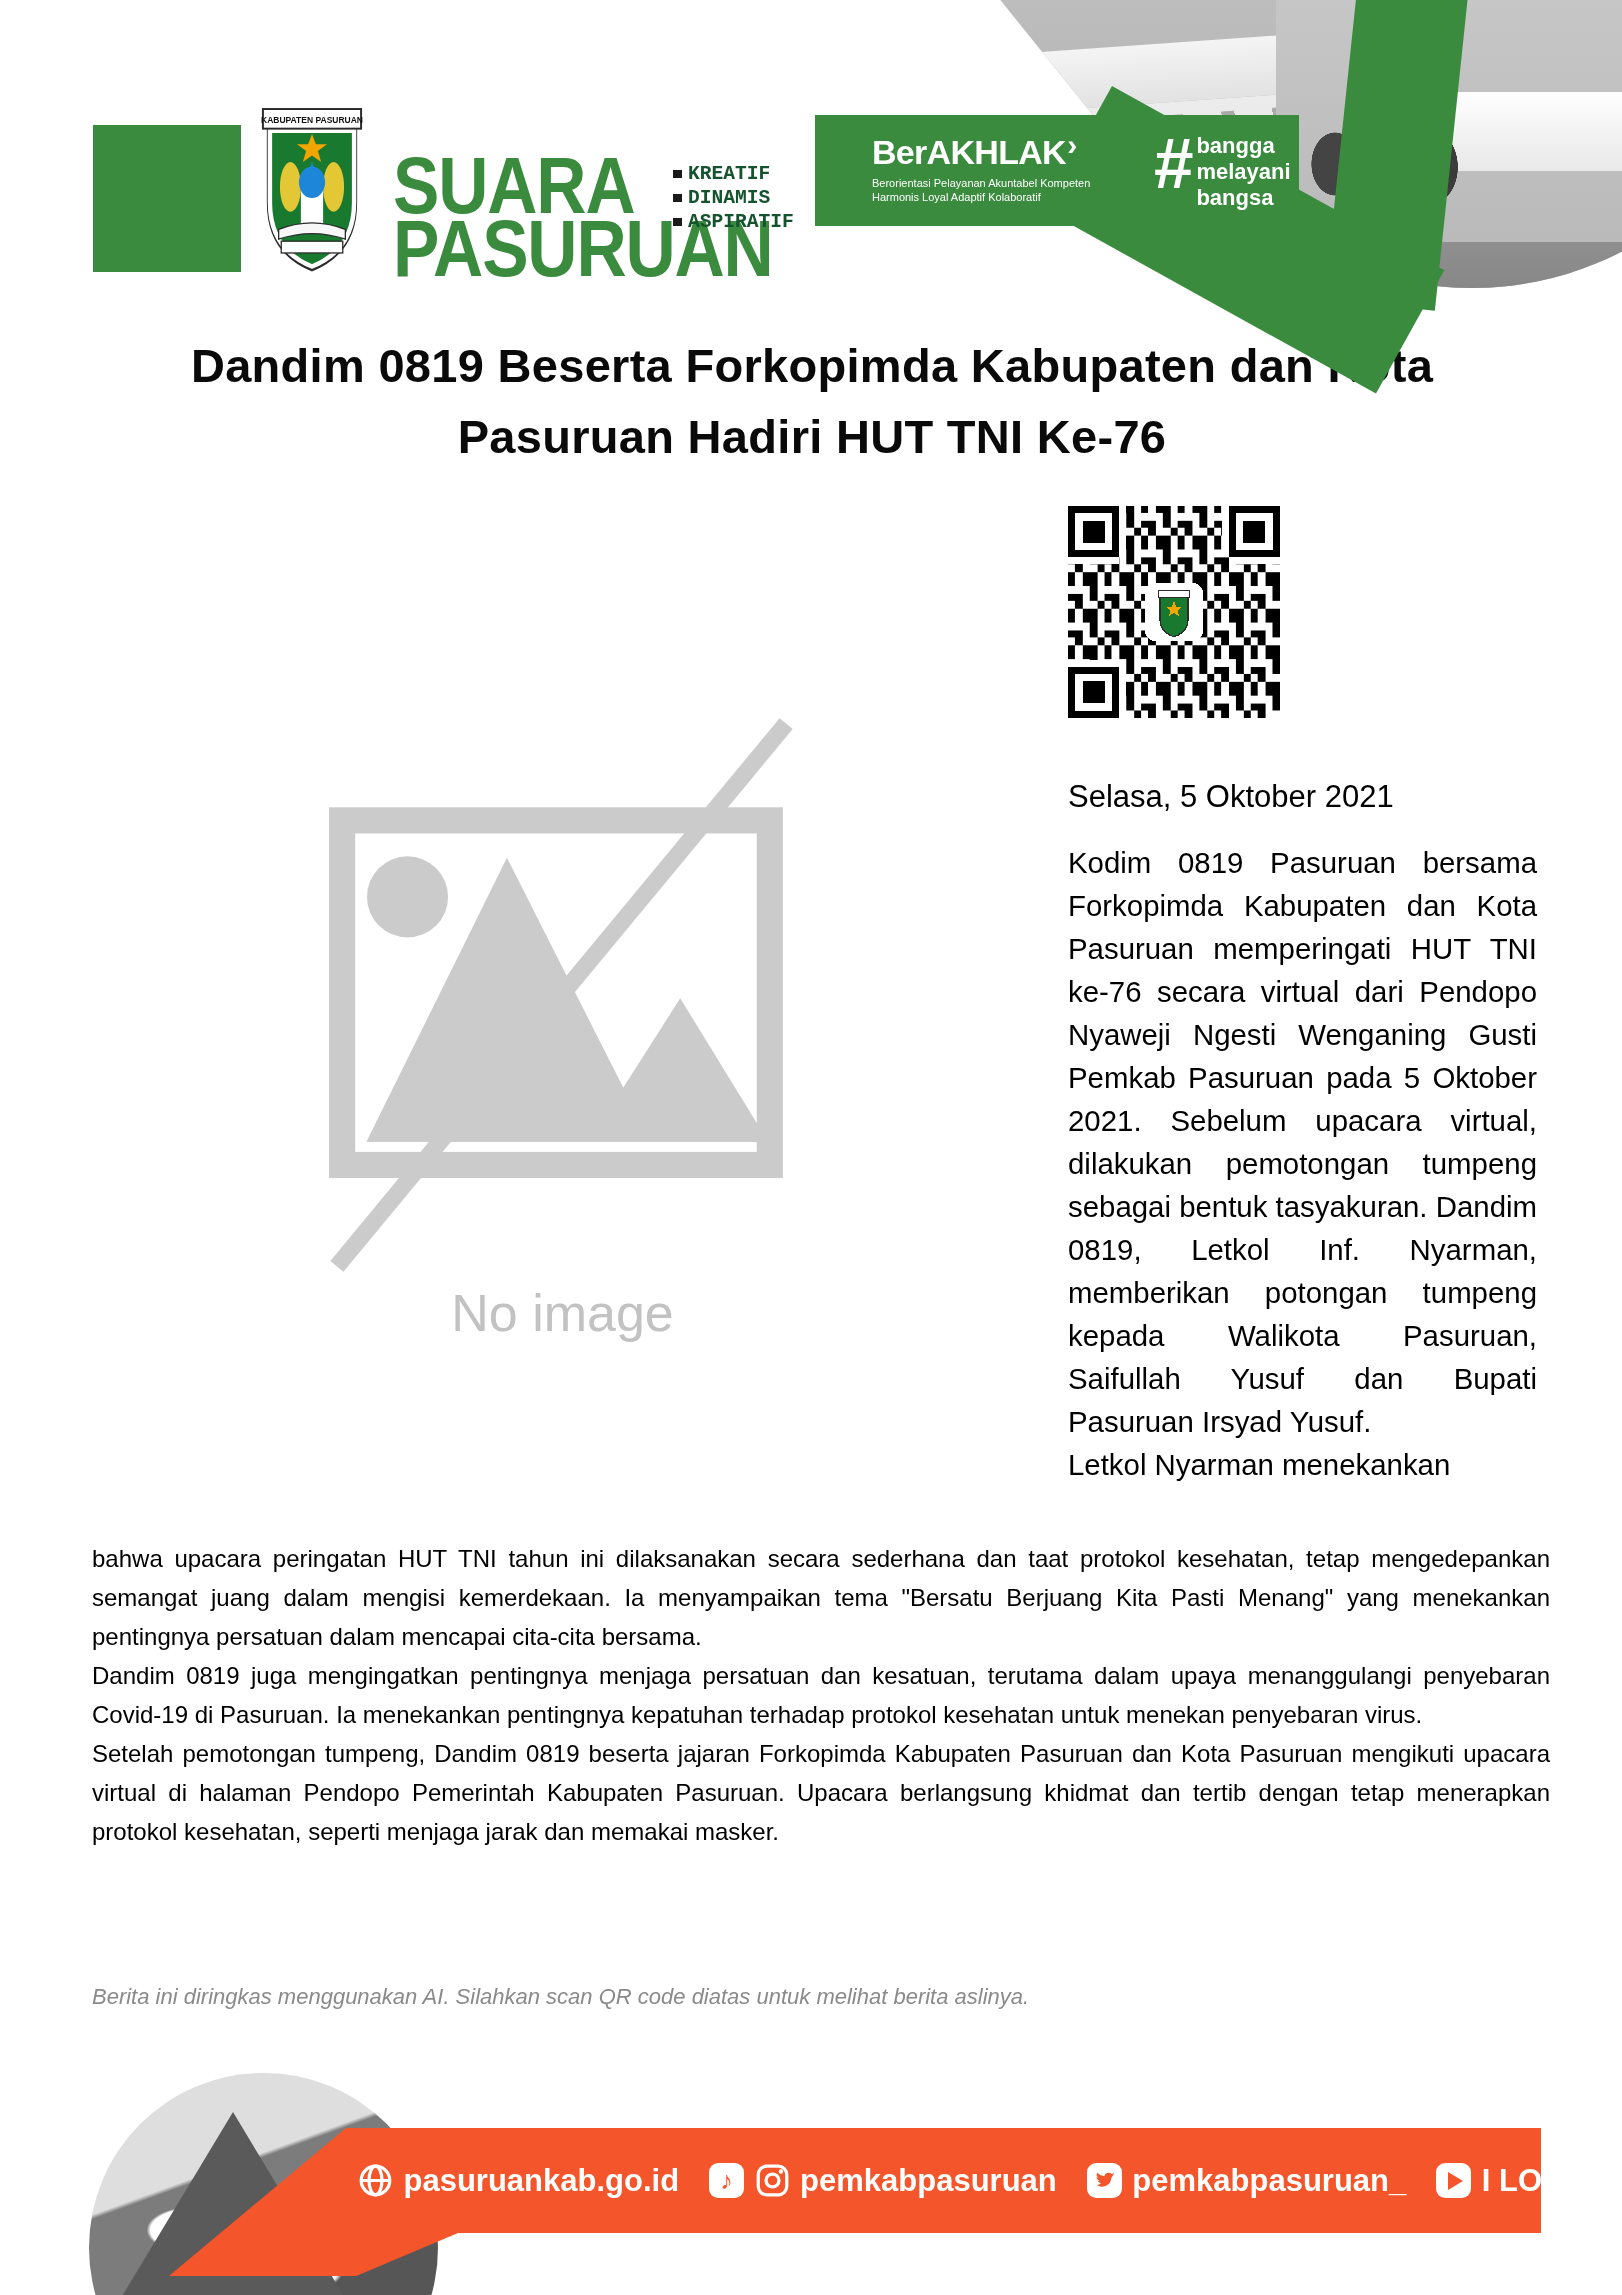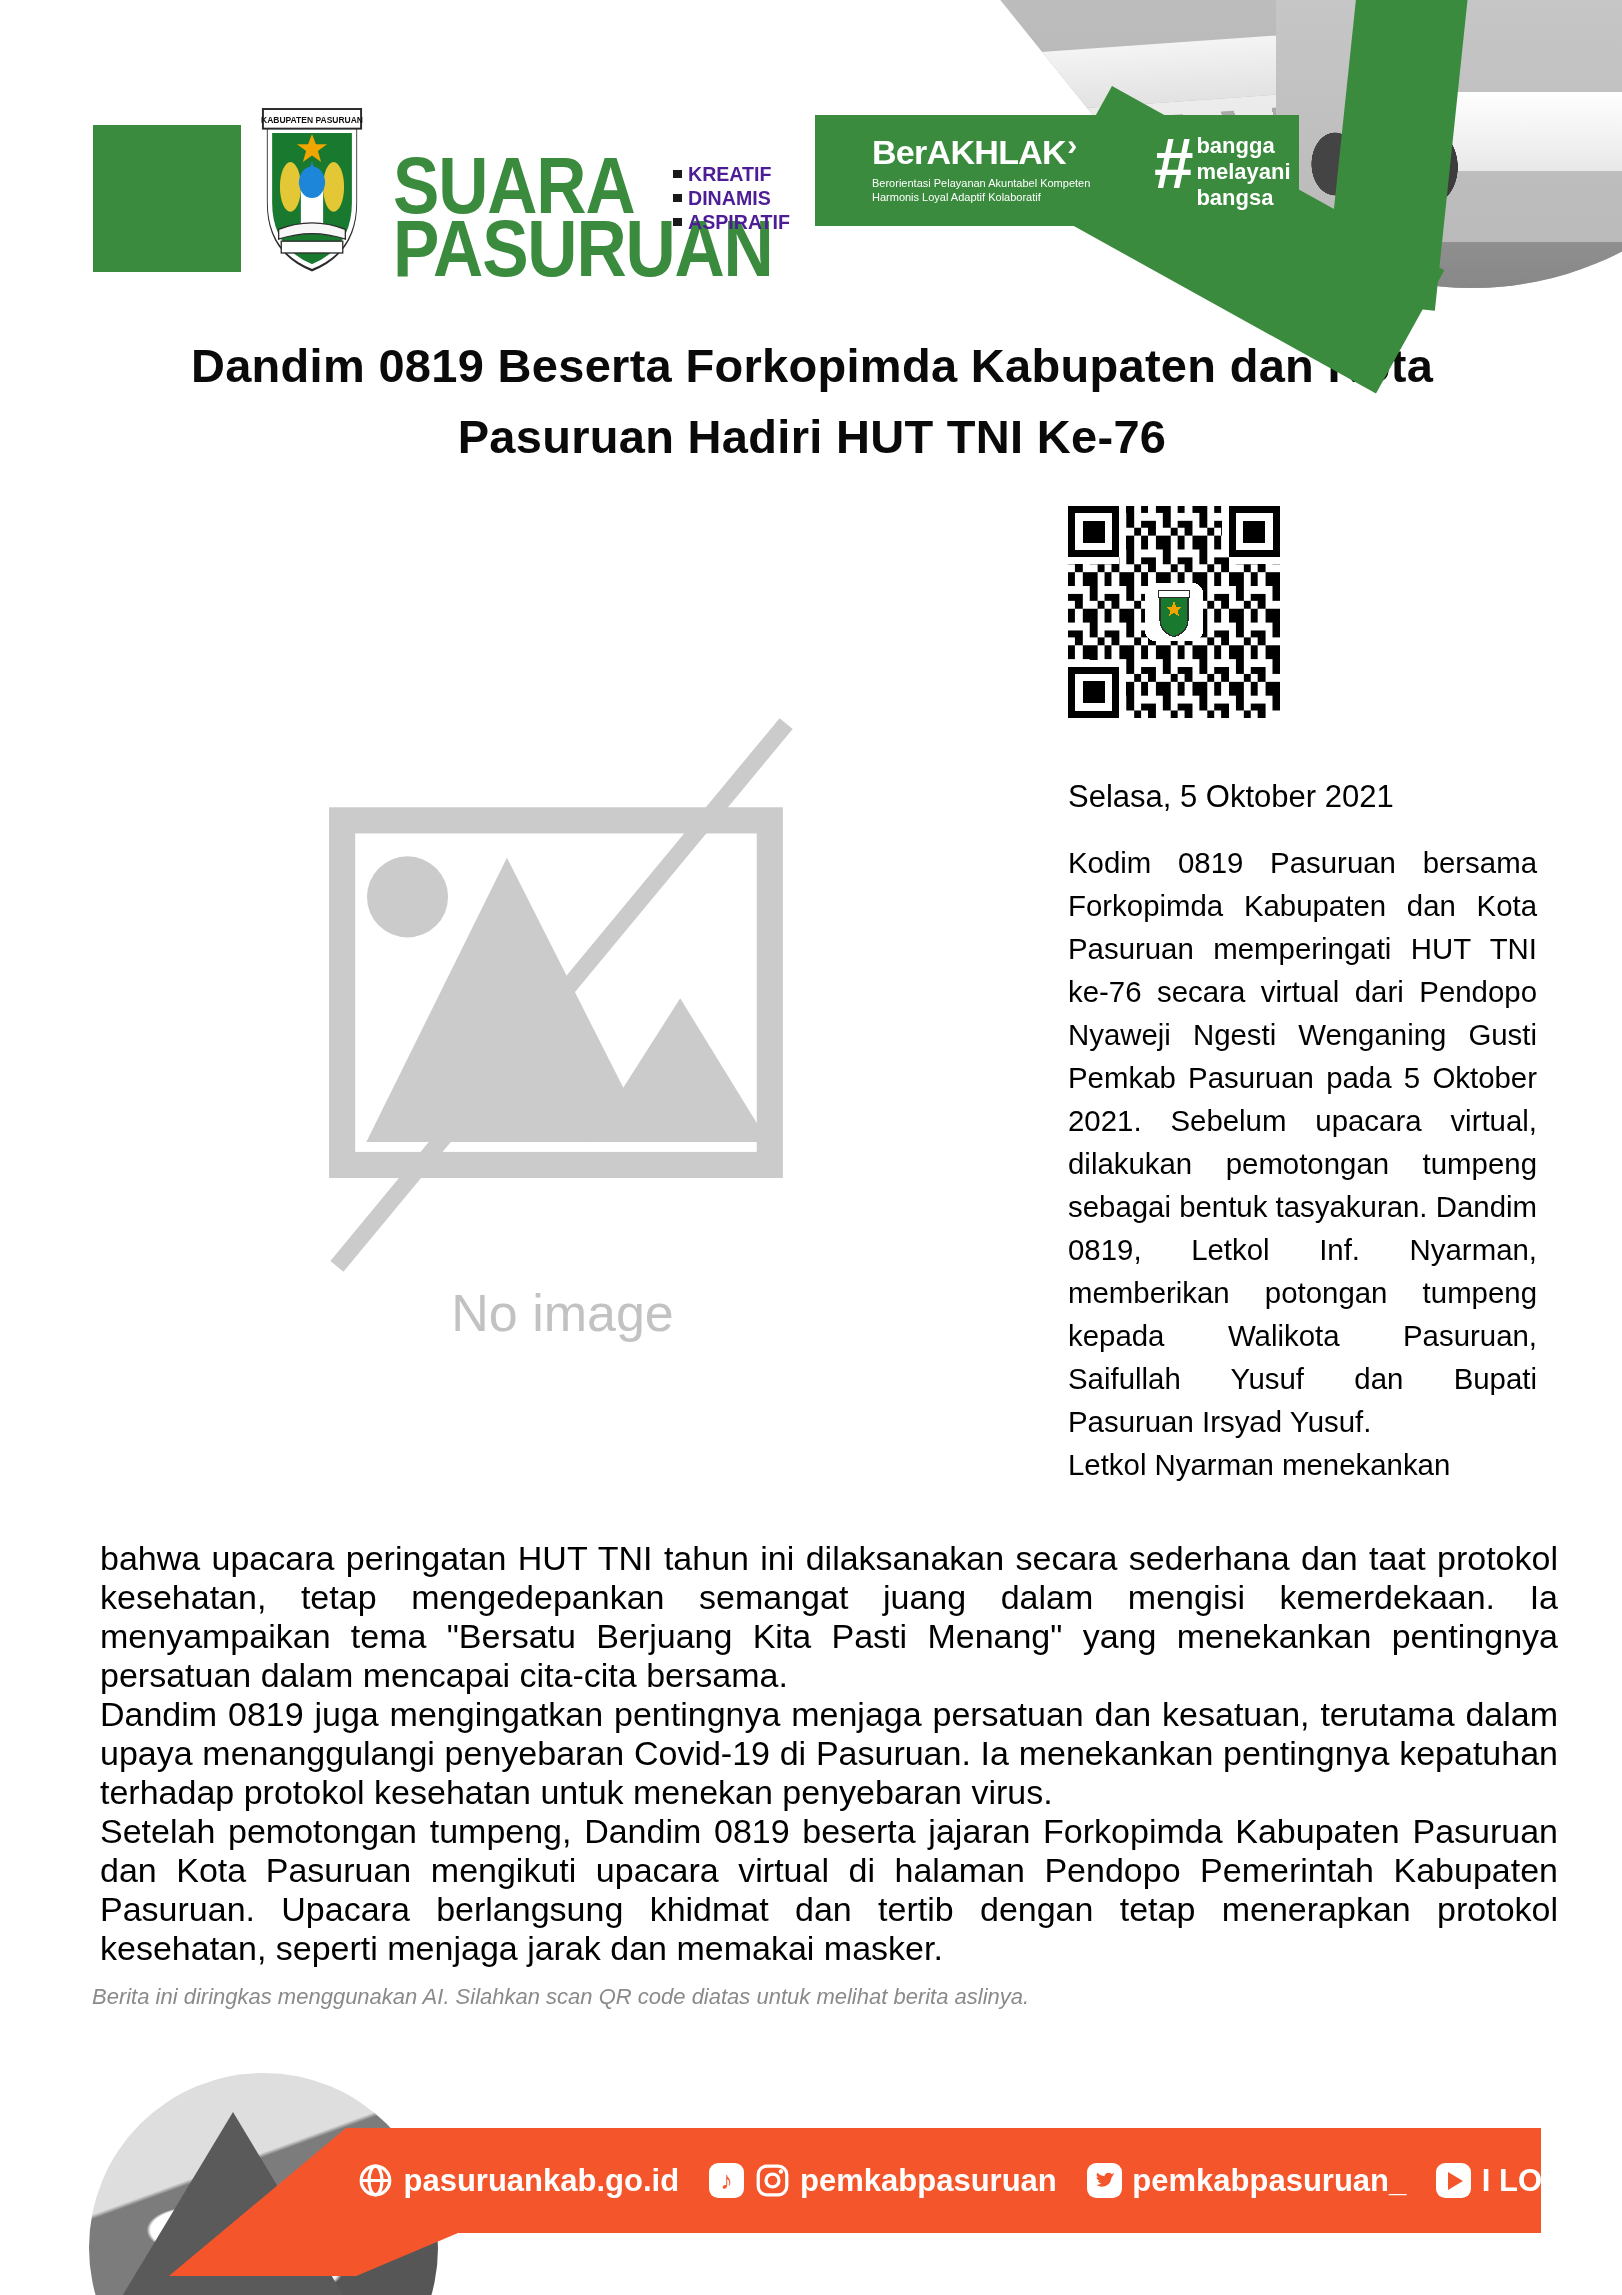--- a/index.html
+++ b/index.html
@@ -14,21 +14,21 @@
   #page{
     position:relative;width:1623px;height:2295px;background:#fff;overflow:hidden;
     font-family:"Liberation Sans","DejaVu Sans",sans-serif;color:#000;
   }
 
   
   .logo-square{position:absolute;left:93px;top:125px;width:148px;height:147px;background:var(--green);}
   .emblem{position:absolute;left:259px;top:105px;width:106px;height:169px;}
   .brand-title{position:absolute;left:393px;top:154px;color:var(--green);font-weight:bold;
     font-size:79px;line-height:63px;letter-spacing:-1.3px;transform:scaleX(.88);transform-origin:left top;white-space:nowrap;}
-  .tagline{position:absolute;left:673px;top:162px;font-weight:bold;font-size:19.6px;line-height:24px;color:#4c1d95;}
+  .tagline{position:absolute;left:673px;top:162px;font-weight:bold;font-size:19.6px;line-height:24px;color:#14532d;font-family:Liberation Mono, monospace;}
   .tagline .row{display:flex;align-items:center;gap:6.5px;}
   .bullet{width:8.5px;height:8.5px;background:#1a1a1a;display:inline-block;}
 
   
   .photo-left{
     position:absolute;left:982px;top:0;width:641px;height:340px;z-index:1;
     clip-path:polygon(18.3px 0,497px 0,425px 196px,366px 314px,229px 262px);
     background:
       linear-gradient(#bdbdbd,#a8a8a8);
   }
@@ -65,21 +65,21 @@
   .hashtag .hash{font-size:71px;font-weight:bold;font-style:italic;line-height:71px;}
   .hashtag .words{font-size:22px;font-weight:bold;line-height:26px;margin:5.2px 0 0 3.9px;}
 
   
   .title{position:absolute;left:92px;top:330px;width:1440px;text-align:center;
     font-weight:bold;font-size:47px;line-height:71px;letter-spacing:0.3px;color:#0a0a0a;}
   .qr{position:absolute;left:1068px;top:506px;width:212px;height:212px;}
   .date{position:absolute;left:1068px;top:779px;width:469px;font-weight:normal;font-size:31px;}
   .colpara{position:absolute;left:1068px;top:841px;width:469px;font-size:29.4px;line-height:43px;text-align:justify;}
   .colpara p{margin:0;}
-  .fullpara{position:absolute;left:100px;top:1539px;width:1458px;font-size:34px;line-height:39px;text-align:justify;}
+  .fullpara{position:absolute;left:92px;top:1539px;width:1458px;font-size:24px;line-height:39px;text-align:justify;}
   .fullpara p{margin:0;}
   .ai-note{position:absolute;left:92px;top:1984px;width:1458px;font-size:22px;font-style:italic;color:var(--note);}
 
   
   .no-image{position:absolute;left:314px;top:707px;width:497px;height:589px;}
   .no-image-label{position:absolute;left:314px;top:1283px;width:497px;text-align:center;
     font-size:52px;color:#c2c2c2;}
 
   
   .footer-photo{position:absolute;left:89px;top:2073px;width:349px;height:349px;border-radius:50%;overflow:hidden;

